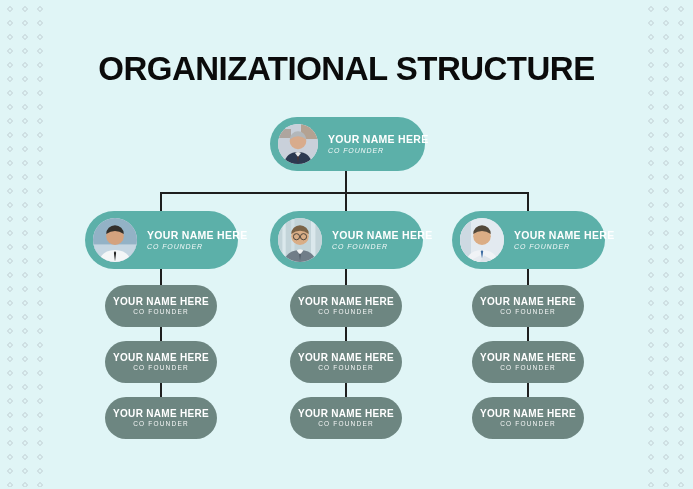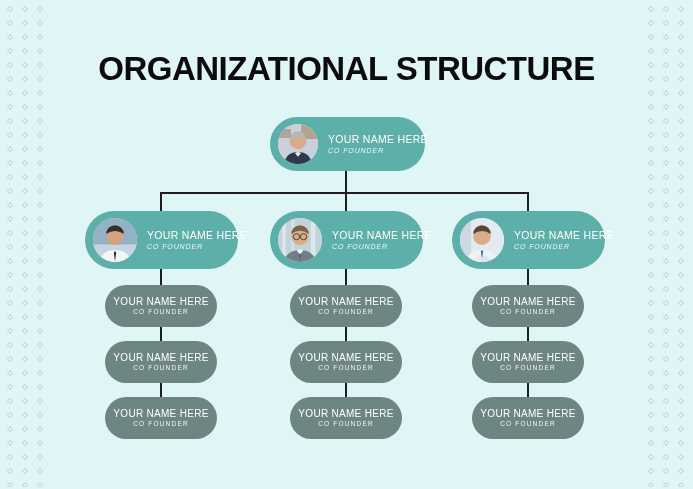--- a/index.html
+++ b/index.html
@@ -38,21 +38,21 @@
     background: var(--node-gray,#6d8681); border-radius:21px;
     display:flex; flex-direction:column; align-items:center; justify-content:center;
     text-align:center;
   }
   .photo {
     flex:0 0 auto; border-radius:50%; overflow:hidden; background:#dfe8ec;
     display:block;
   }
   .photo svg { display:block; width:100%; height:100%; }
   .txt { display:flex; flex-direction:column; margin-left:10px; min-width:0; }
-  .name { font-weight:normal; font-size:10.5px; letter-spacing:0.3px; line-height:1.25; white-space:nowrap; }
+  .name { font-weight:bold; font-size:10.5px; letter-spacing:0.3px; line-height:1.25; white-space:nowrap; }
   .role { font-size:7px; letter-spacing:0.9px; opacity:0.92; line-height:1.3; white-space:nowrap; }
   .role.italic { font-style:italic; }
   .node-gray .name { font-size:10px; }
   .node-gray .role { font-size:6.5px; letter-spacing:1.2px; }
 
   
   .root-node    { left:270px; top:117px; width:155px; height:54px; border-radius:27px; }
   .root-node .photo { width:40px; height:40px; }
   .mgr          { top:211px; width:153px; height:58px; }
   .mgr .photo   { width:44px; height:44px; }

